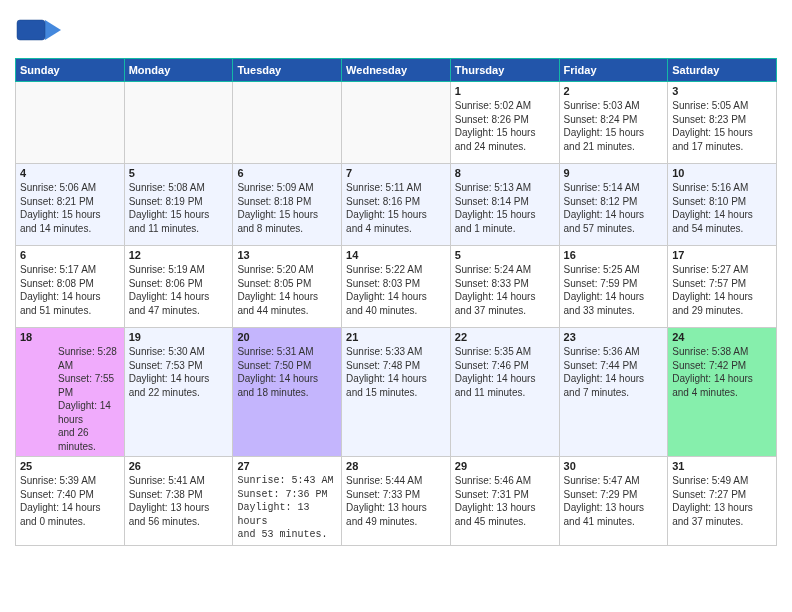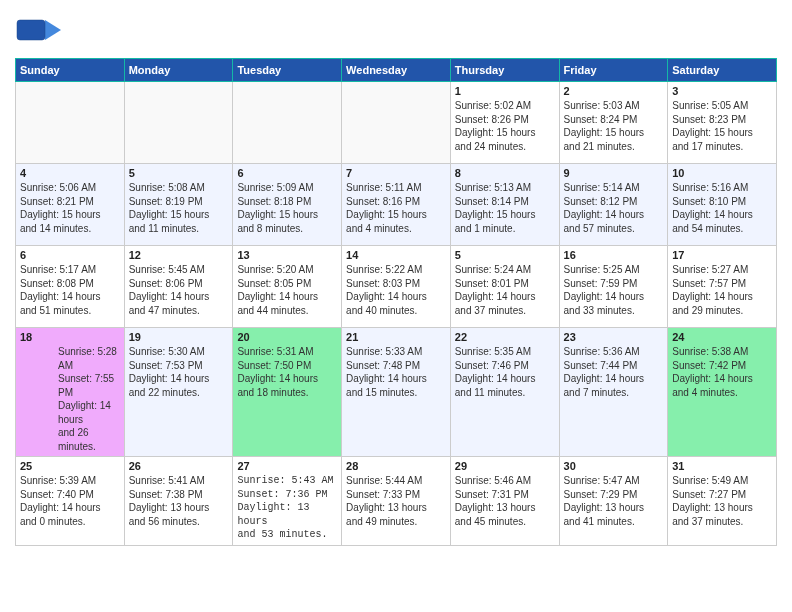--- a/index.html
+++ b/index.html
@@ -215,21 +215,21 @@
         <tr>
           <td>
             <div class="day-num">6</div>
             <div class="day-info" style="white-space: pre-line;">Sunrise: 5:17 AM
 Sunset: 8:08 PM
 Daylight: 14 hours
 and 51 minutes.</div>
           </td>
           <td>
             <div class="day-num">12</div>
-            <div class="day-info" style="white-space: pre-line;">Sunrise: 5:45 AM
+            <div class="day-info" style="white-space: pre-line;">Sunrise: 5:19 AM
 Sunset: 8:06 PM
 Daylight: 14 hours
 and 47 minutes.</div>
           </td>
           <td>
             <div class="day-num">13</div>
             <div class="day-info" style="white-space: pre-line;">Sunrise: 5:20 AM
 Sunset: 8:05 PM
 Daylight: 14 hours
 and 44 minutes.</div>
@@ -237,21 +237,21 @@
           <td>
             <div class="day-num">14</div>
             <div class="day-info" style="white-space: pre-line;">Sunrise: 5:22 AM
 Sunset: 8:03 PM
 Daylight: 14 hours
 and 40 minutes.</div>
           </td>
           <td>
             <div class="day-num">5</div>
             <div class="day-info" style="white-space: pre-line;">Sunrise: 5:24 AM
-Sunset: 8:01 PM
+Sunset: 8:33 PM
 Daylight: 14 hours
 and 37 minutes.</div>
           </td>
           <td>
             <div class="day-num">16</div>
             <div class="day-info" style="white-space: pre-line;">Sunrise: 5:25 AM
 Sunset: 7:59 PM
 Daylight: 14 hours
 and 33 minutes.</div>
           </td>
@@ -271,21 +271,21 @@
 Daylight: 14 hours
 and 26 minutes.</div>
           </td>
           <td style="background: rgb(240, 244, 255);">
             <div class="day-num">19</div>
             <div class="day-info" style="white-space: pre-line;">Sunrise: 5:30 AM
 Sunset: 7:53 PM
 Daylight: 14 hours
 and 22 minutes.</div>
           </td>
-          <td style="background: #86efac;">
+          <td style="background: #c4b5fd;">
             <div class="day-num">20</div>
             <div class="day-info" style="white-space: pre-line;">Sunrise: 5:31 AM
 Sunset: 7:50 PM
 Daylight: 14 hours
 and 18 minutes.</div>
           </td>
           <td style="background: rgb(240, 244, 255);">
             <div class="day-num">21</div>
             <div class="day-info" style="white-space: pre-line;">Sunrise: 5:33 AM
 Sunset: 7:48 PM

